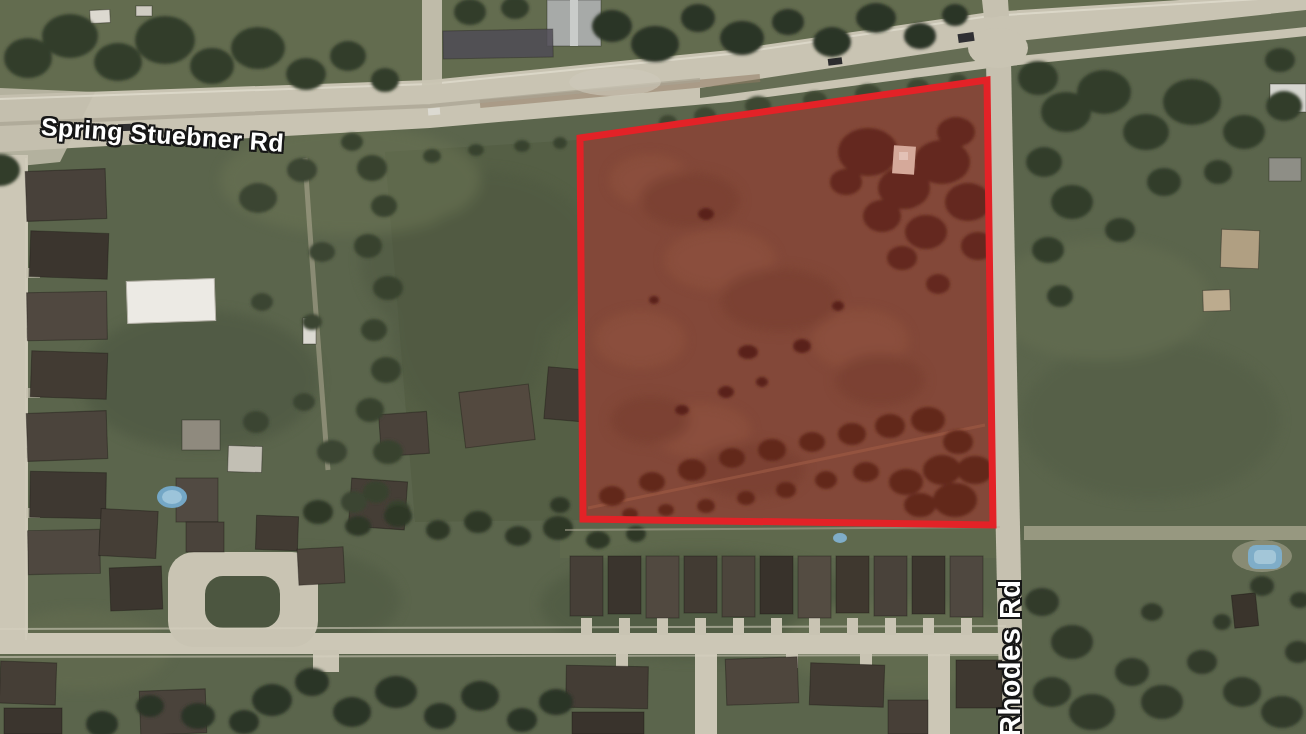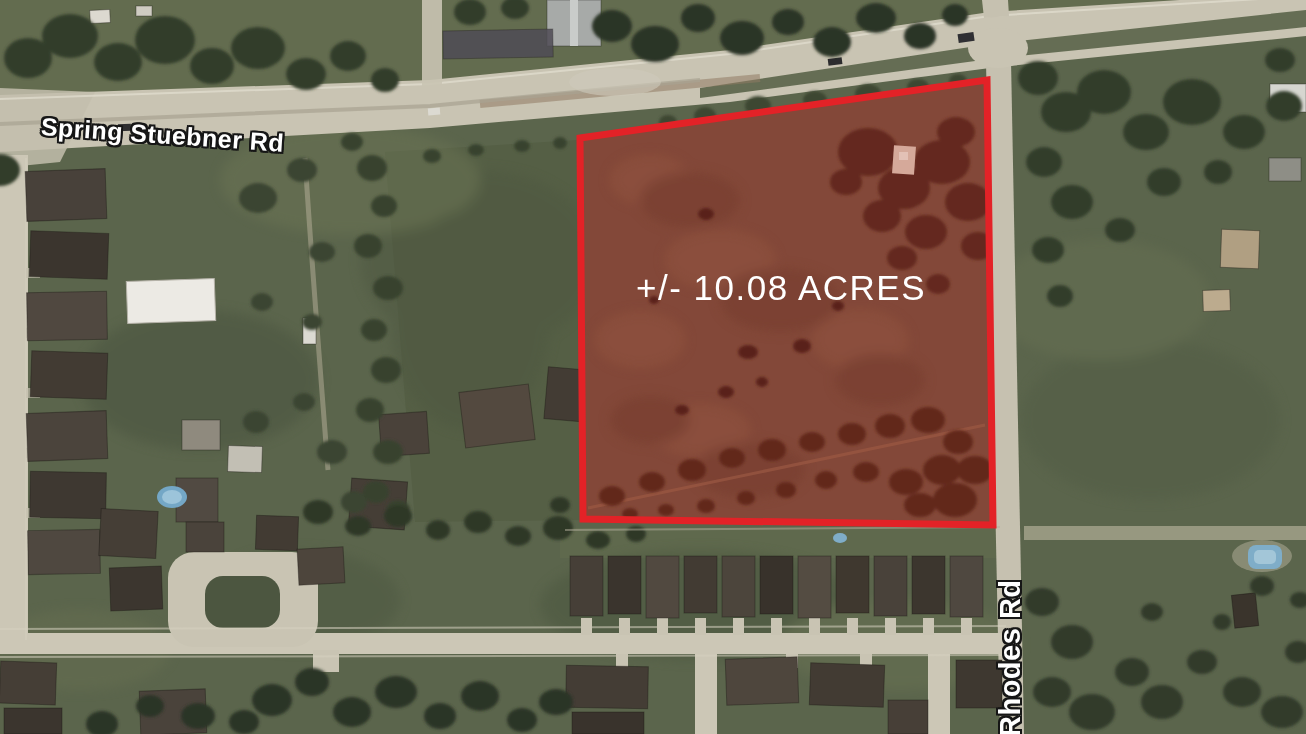--- a/index.html
+++ b/index.html
@@ -441,14 +441,13 @@
 
     <line x1="565" y1="530" x2="1000" y2="527" stroke="#b5b09e" stroke-width="2" opacity="0.5"></line>
 
     <polygon points="580,138 987,80 993,525 583,519" fill="none" stroke="#e32227" stroke-width="7" stroke-linejoin="miter"></polygon>
   </svg>
 
   <div class="road-label label-spring">Spring Stuebner Rd</div>
 
   <div class="road-label label-rhodes">Rhodes Rd</div>
 
-  <div class="acres-label">+/- 10.08 ACRES</div>
 </div>
 
 </body></html>

